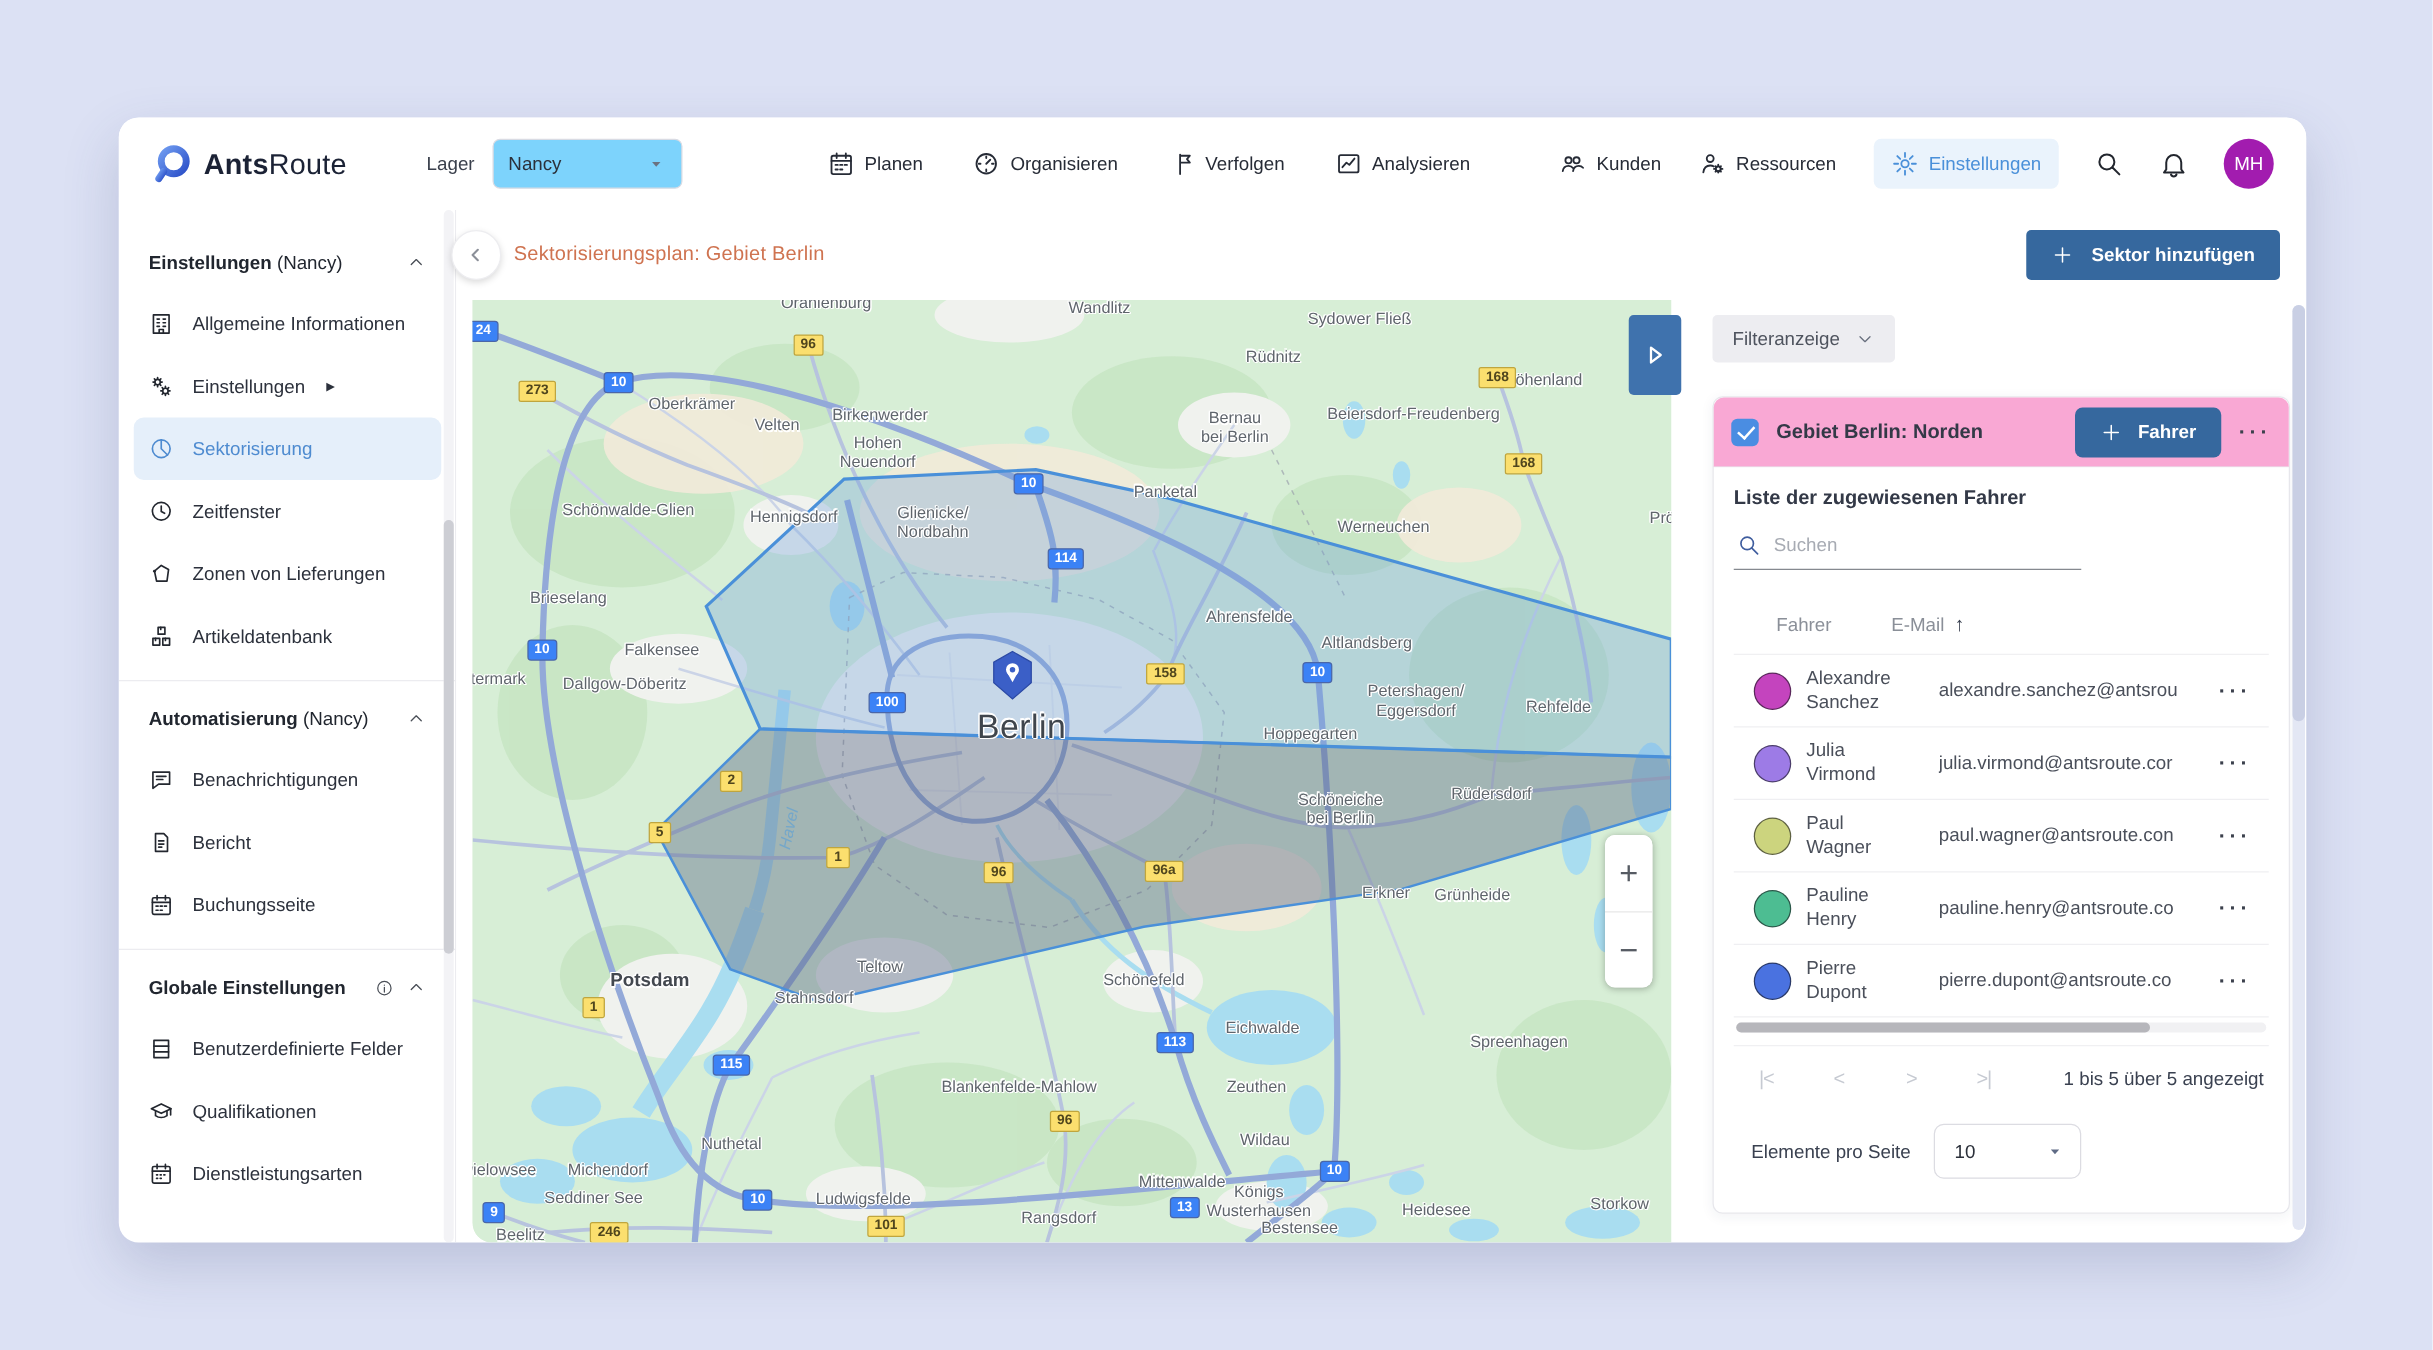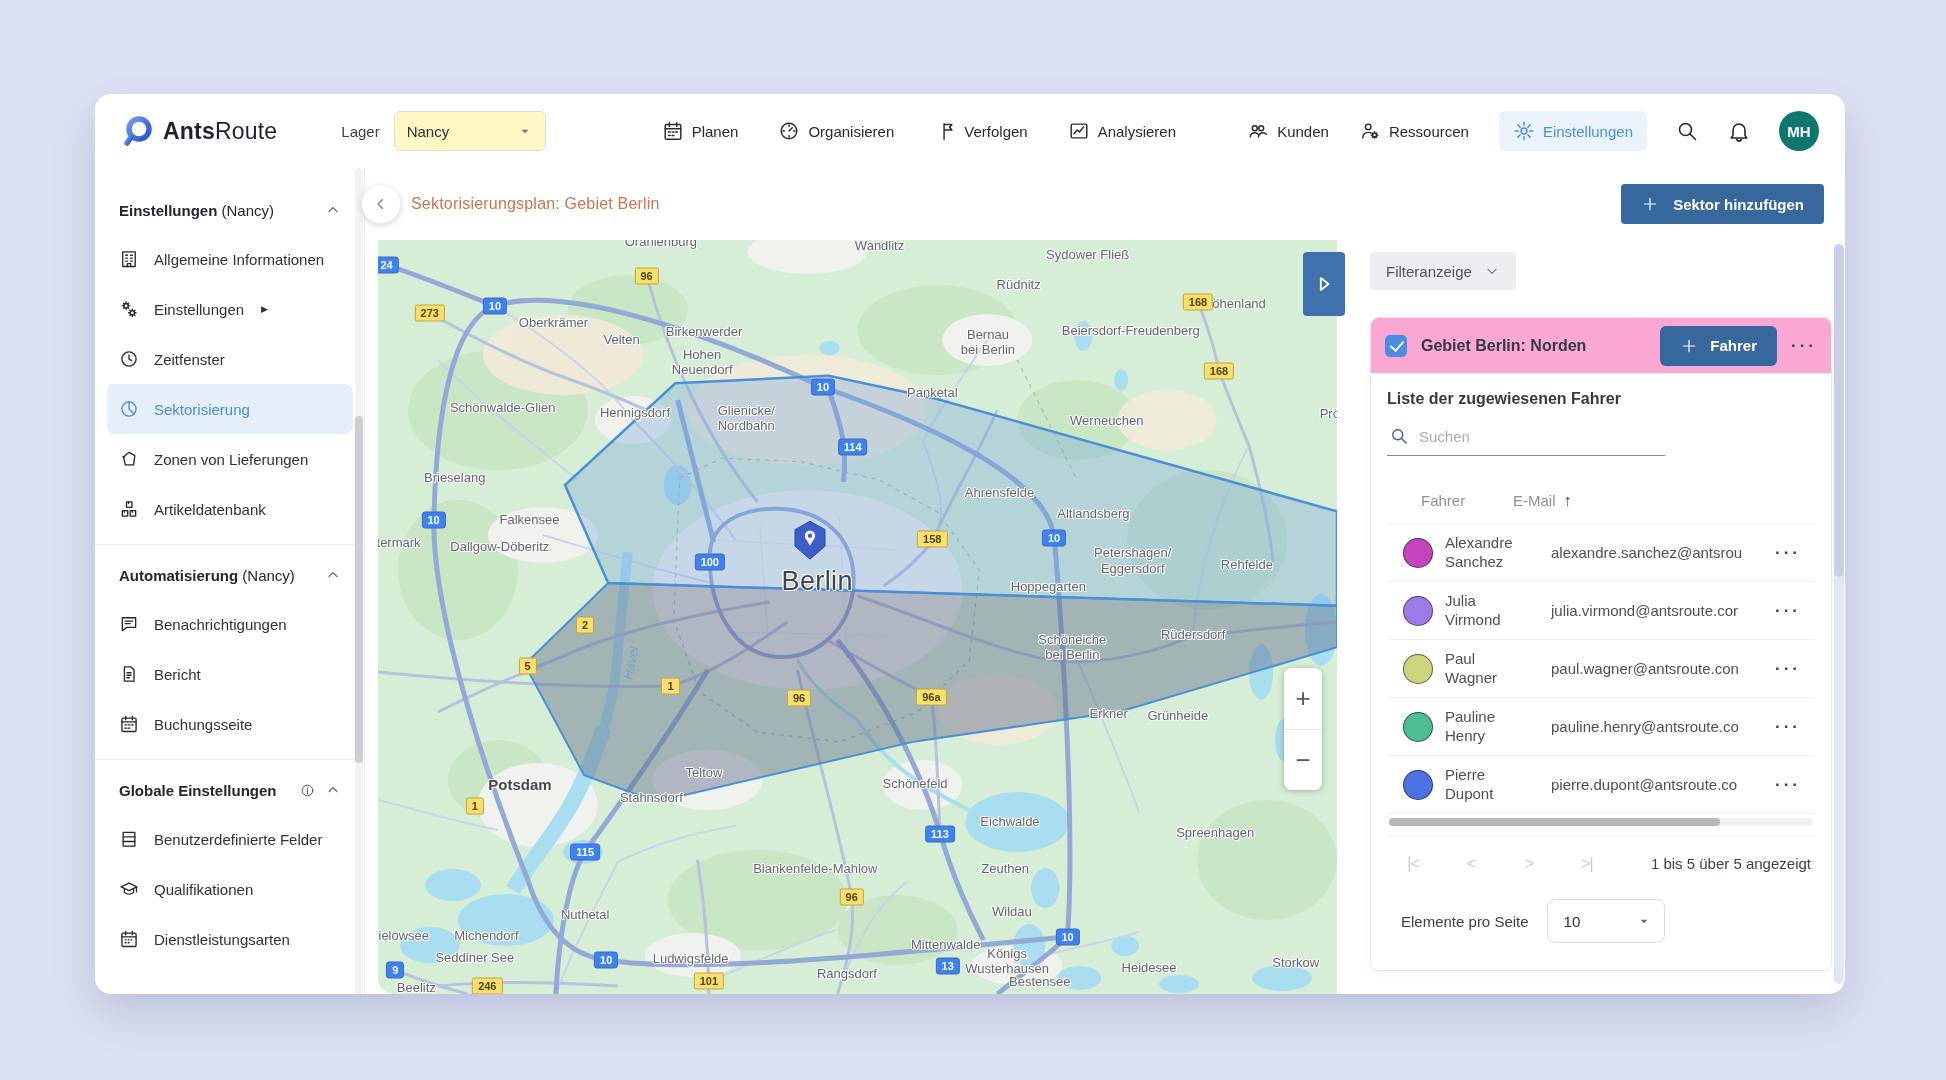--- a/index.html
+++ b/index.html
@@ -21,28 +21,28 @@
 
   
   .nav{height:74px;flex:none;display:flex;align-items:center;padding:0 26px;background:#fff}
   .logo{display:flex;align-items:center;gap:8px}
   .logo-mark{width:34px;height:34px}
   .brand{font-size:23px;color:#1b2235;letter-spacing:.2px}
   .brand b{font-weight:800}.brand span{font-weight:300}
   .lager{display:flex;align-items:center;gap:14px;margin-left:64px}
   .lager-label{font-size:15px;color:#3a404c}
   .selectbox{width:152px;height:40px;border:1px solid #d9dbe3;border-radius:6px;display:flex;align-items:center;
-             justify-content:space-between;padding:0 12px;font-size:15px;color:#2b303a;background:#fef9c3}
+             justify-content:space-between;padding:0 12px;font-size:15px;color:#2b303a;background:#7dd3fc}
   .selectbox .ic{color:#6b7280}
   .nav-center{display:flex;align-items:center;gap:40px;margin-left:116px}
   .nav-item{display:flex;align-items:center;gap:8px;font-size:15px;font-weight:500;color:#262b36;cursor:pointer;white-space:nowrap}
   .nav-right{display:flex;align-items:center;gap:28px;margin-left:auto}
   .nav-item.active{color:var(--nav-active-blue);background:#eaf3fc;padding:9px 14px;border-radius:6px}
   .icon-btn{width:24px;height:24px;color:#22262e;background:none;border:none;cursor:pointer}
-  .avatar{width:40px;height:40px;border-radius:50%;background:#0f766e;color:#fff;font-size:15px;font-weight:700;
+  .avatar{width:40px;height:40px;border-radius:50%;background:#a21caf;color:#fff;font-size:15px;font-weight:400;
           display:flex;align-items:center;justify-content:center}
 
   
   .content{flex:1;display:flex;min-height:0}
   .sidebar{width:270px;flex:none;position:relative;padding-top:24px;overflow:hidden}
   .sb-head{display:flex;align-items:center;height:36px;padding:0 24px;margin-bottom:6px}
   .sb-title{font-size:15px;color:#21262f;flex:1}
   .sb-title b{font-weight:700}
   .sb-title .sfx{font-weight:400}
   .sb-head .chev,.sb-head .info{color:#4b5058}
@@ -296,39 +296,39 @@
                 <circle cx="8.5" cy="8" r="2.6"></circle>
                 <path d="M8.5 3.6v1.6M8.5 10.8v1.6M4.1 8h1.6M11.3 8h1.6M5.4 4.9l1.1 1.1M10.5 10.1l1.1 1.1M11.6 4.9l-1.1 1.1M6.5 10.1l-1.1 1.1"></path>
                 <circle cx="16" cy="16.5" r="2.6"></circle>
                 <path d="M16 12.1v1.6M16 19.3v1.6M11.6 16.5h1.6M18.8 16.5h1.6M12.9 13.4l1.1 1.1M18 18.6l1.1 1.1M19.1 13.4L18 14.5M14 18.6l-1.1 1.1"></path>
               </svg>
             </span>
             <span>Einstellungen</span>
             <span class="sb-arrow">▶</span>
           </li>
 
+          <li class="sb-item active">
+            <span class="ic ic20 sbic">
+              <svg viewBox="0 0 24 24">
+                <circle cx="12" cy="12" r="8.5"></circle>
+                <path d="M12 3.5V12l6 6"></path>
+              </svg>
+            </span>
+            <span>Sektorisierung</span>
+            <span class="sb-arrow"></span>
+          </li>
+
           <li class="sb-item">
             <span class="ic ic20 sbic">
               <svg viewBox="0 0 24 24">
                 <circle cx="12" cy="12" r="8.5"></circle>
                 <path d="M12 7v5.2l3.2 1.8"></path>
               </svg>
             </span>
             <span>Zeitfenster</span>
-            <span class="sb-arrow"></span>
-          </li>
-
-          <li class="sb-item active">
-            <span class="ic ic20 sbic">
-              <svg viewBox="0 0 24 24">
-                <circle cx="12" cy="12" r="8.5"></circle>
-                <path d="M12 3.5V12l6 6"></path>
-              </svg>
-            </span>
-            <span>Sektorisierung</span>
             <span class="sb-arrow"></span>
           </li>
 
           <li class="sb-item">
             <span class="ic ic20 sbic">
               <svg viewBox="0 0 24 24">
                 <path d="M5.5 9.5L12 4l7 4-1.5 11h-10z"></path>
                 <circle cx="5.5" cy="9.5" r="1.4" fill="currentColor" stroke="none"></circle>
               </svg>
             </span>

